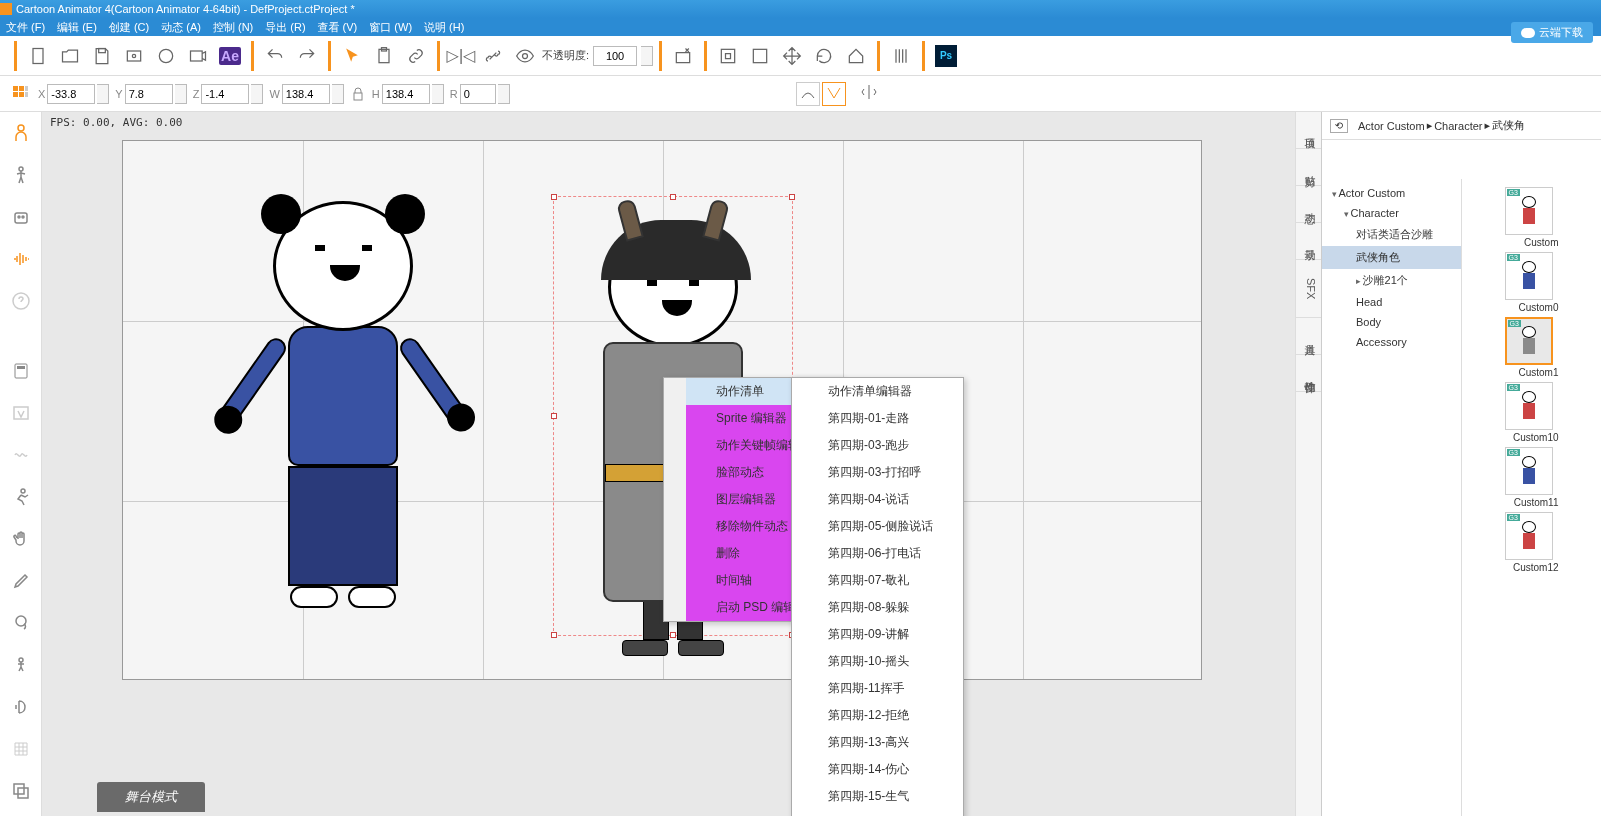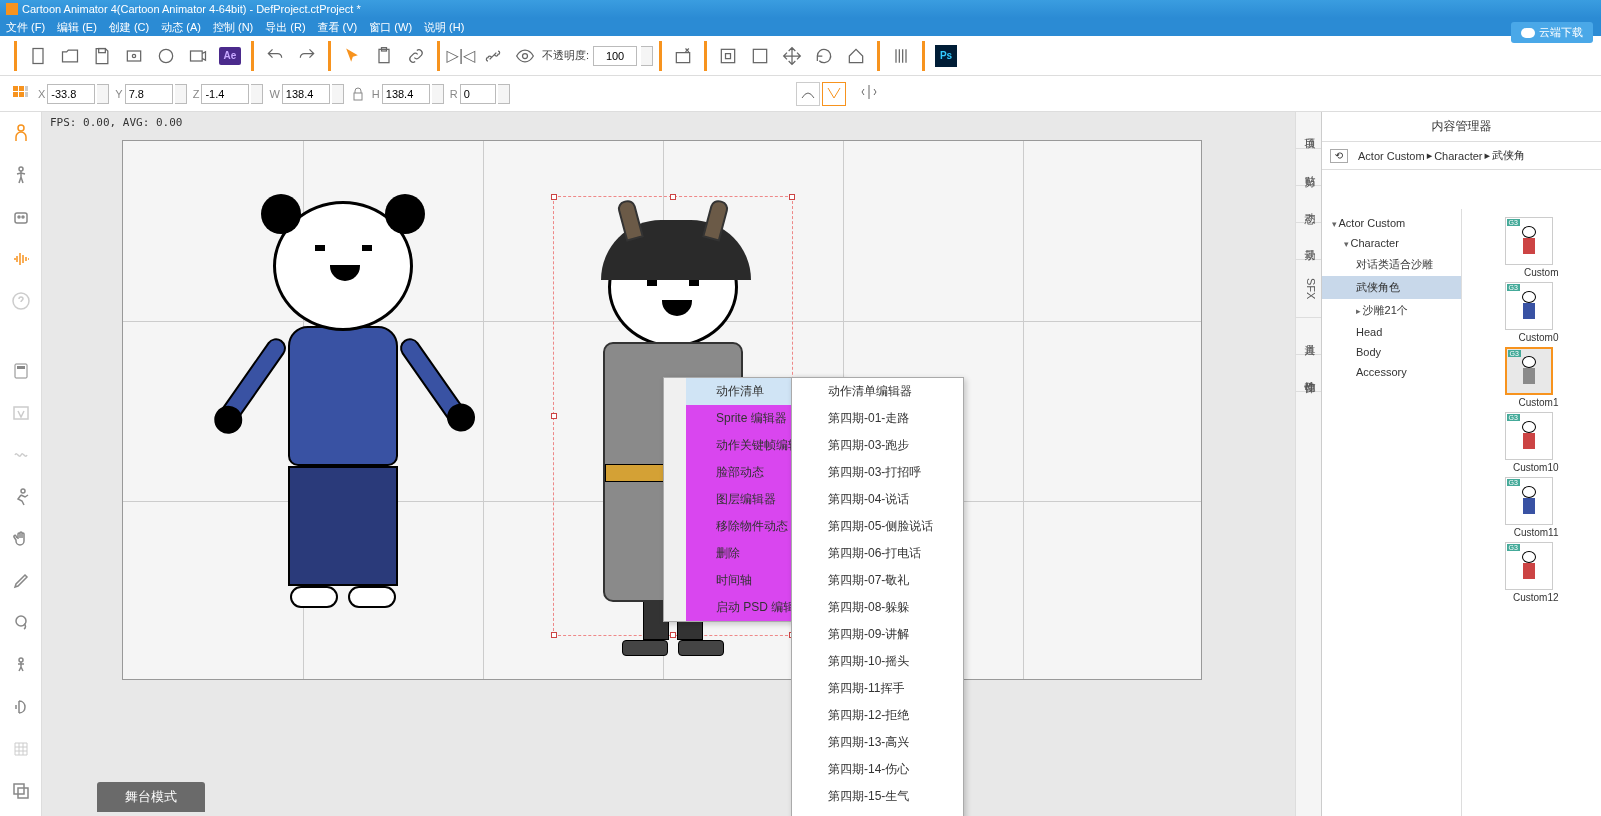--- a/index.html
+++ b/index.html
@@ -1,19 +1,19 @@
 <!DOCTYPE html>
 <html><head>
 <meta charset="utf-8">
 <style>
 * { margin: 0; padding: 0; box-sizing: border-box; font-family: "Microsoft YaHei", Arial, sans-serif; }
 body { background: #f0f0f0; width: 1601px; height: 816px; overflow: hidden; position: relative; font-size: 12px; }
 
 
-.title-bar { background: linear-gradient(#3a9de0, #2b8bd4); height: 18px; color: #fff; font-size: 11px; padding: 2px 6px; display: flex; align-items: center; }
+.title-bar { background: linear-gradient(#3a9de0, #2b8bd4); height: 18px; color: #fff; font-size: 11px; padding: 2px 0; display: flex; align-items: center; }
 .title-bar .icon { width: 12px; height: 12px; background: #f7931e; margin-right: 4px; }
 
 
 .menu-bar { background: #2b8bd4; height: 18px; color: #fff; font-size: 11px; padding: 2px 6px; display: flex; align-items: center; gap: 12px; }
 .menu-bar span { cursor: default; }
 
 
 .cloud-btn { position: absolute; right: 8px; top: 22px; background: #4aa8e8; color: #fff; padding: 3px 10px; border-radius: 3px; font-size: 11px; display: flex; align-items: center; gap: 4px; }
 .cloud-icon { width: 14px; height: 10px; background: #fff; border-radius: 6px; }
 
@@ -118,23 +118,23 @@
 .thumb { width: 54px; margin: 4px auto; text-align: center; }
 .thumb-img { width: 48px; height: 48px; border: 1px solid #ccc; background: #fff; position: relative; display: flex; align-items: center; justify-content: center; }
 .thumb-img.sel { border: 2px solid #f7931e; background: #e8e8e8; }
 .thumb-badge { position: absolute; top: 1px; left: 1px; font-size: 7px; background: #4a9; color: #fff; padding: 0 2px; }
 .thumb-label { font-size: 10px; color: #333; margin-top: 2px; white-space: nowrap; overflow: hidden; text-align: right; }
 .mini-char { width: 20px; height: 30px; }
 .mini-head { width: 14px; height: 12px; background: #fff; border: 1px solid #000; border-radius: 50%; margin: 0 auto; }
 .mini-body { width: 12px; height: 16px; margin: 0 auto; }
 
 
-.stage-mode { position: absolute; left: 55px; bottom: 4px; background: #6a6a6a; color: #fff; padding: 6px 28px; font-size: 13px; border-radius: 3px 3px 0 0; }
-
-.ae-btn { width: 22px; height: 18px; background: #4b2a8c; color: #c8a8ff; font-size: 10px; font-weight: bold; display: flex; align-items: center; justify-content: center; border-radius: 2px; }
+.stage-mode { position: absolute; left: 55px; bottom: 4px; background: #6a6a6a; color: #fff; padding: 6px 28px; font-size: 13px; border-radius: 3px 3px 0 0; font-style: italic; }
+
+.ae-btn { width: 22px; height: 18px; background: #4b2a8c; color: #c8a8ff; font-size: 14px; font-weight: bold; display: flex; align-items: center; justify-content: center; border-radius: 2px; }
 .ps-btn { width: 22px; height: 22px; background: #001d36; color: #3cf; font-size: 10px; font-weight: bold; display: flex; align-items: center; justify-content: center; }
 </style>
 </head>
 <body>
 
 <div class="title-bar">
   <div class="icon"></div>
   <span>Cartoon Animator 4(Cartoon Animator 4-64bit) - DefProject.ctProject *</span>
 </div>
 
@@ -554,21 +554,20 @@
     <div class="side-tab">项目</div>
     <div class="side-tab">剪贴</div>
     <div class="side-tab">动态</div>
     <div class="side-tab">动景</div>
     <div class="side-tab">SFX</div>
     <div class="side-tab">道具</div>
     <div class="side-tab">弹性动作</div>
   </div>
 
   <div class="right-panel">
-    <div class="rp-title">内容管理器</div>
     <div class="rp-breadcrumb">
       <div class="rp-back">⟲</div>
       <span style="width:6px"></span>
       <span>Actor Custom</span>
         <span>▸</span>
       <span>Character</span>
         <span>▸</span>
       <span>武侠角</span>
     </div>
     <div class="rp-body">

